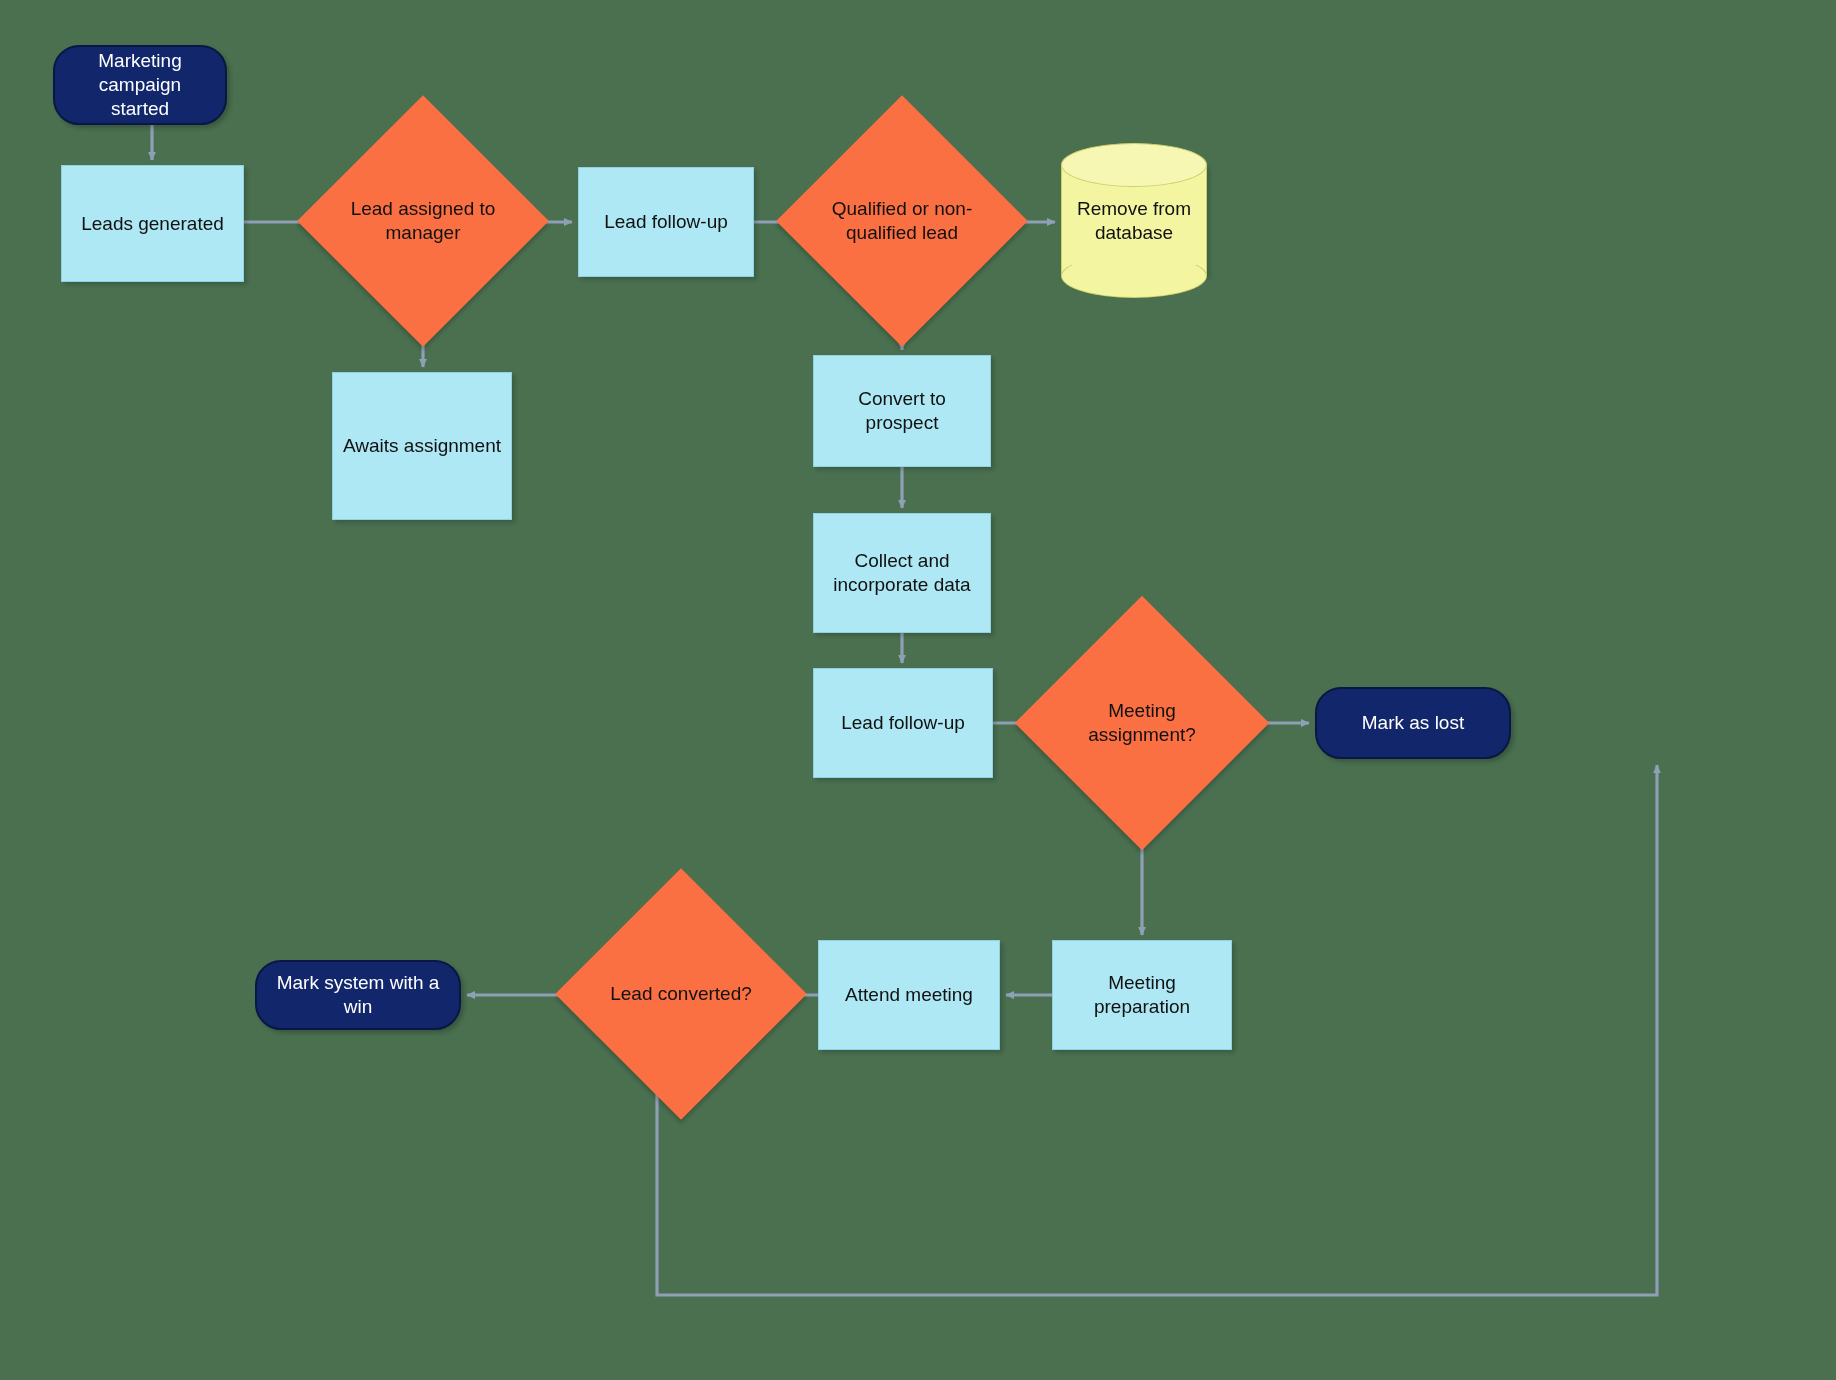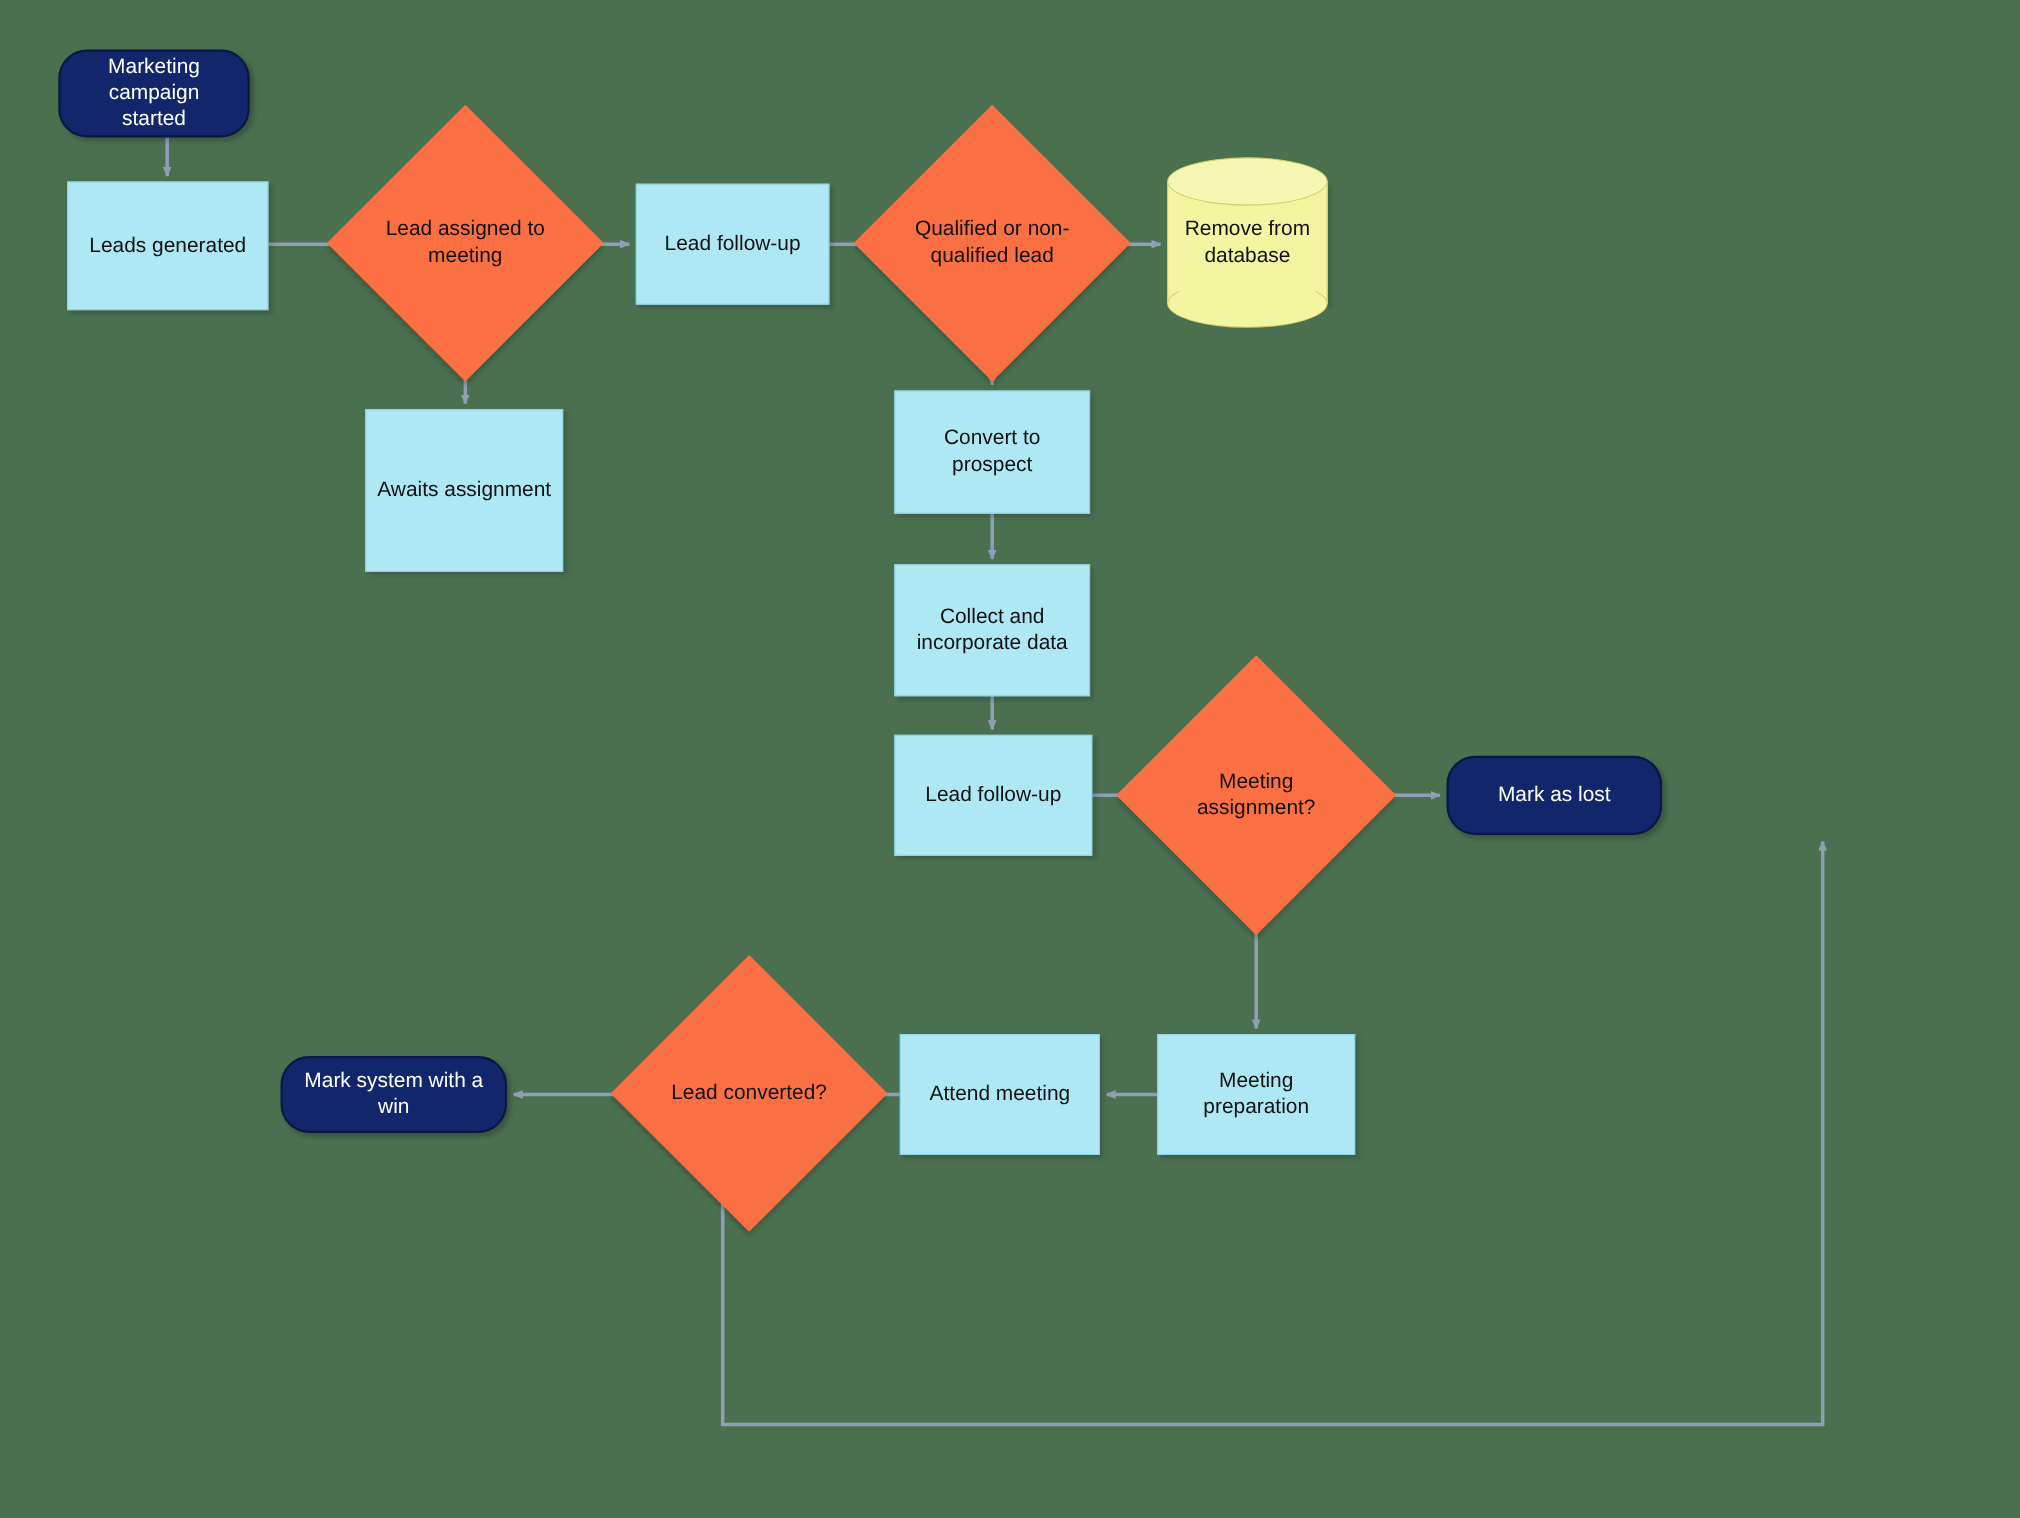--- a/index.html
+++ b/index.html
@@ -138,21 +138,21 @@
       <div class="node n-terminator" style="left: 53px; top: 45px; width: 174px; height: 80px;">
         <span class="lbl">Marketing campaign
 started</span>
       </div>
       <div class="node n-process" style="left: 61px; top: 165px; width: 183px; height: 117px;">
         <span class="lbl">Leads generated</span>
       </div>
       <div class="node n-decision" style="left: 334px; top: 132px; width: 178px; height: 178px;">
         <div class="dia"></div>
         <span class="lbl">Lead assigned to
-meeting</span>
+manager</span>
       </div>
       <div class="node n-process" style="left: 332px; top: 372px; width: 180px; height: 148px;">
         <span class="lbl">Awaits assignment</span>
       </div>
       <div class="node n-process" style="left: 578px; top: 167px; width: 176px; height: 110px;">
         <span class="lbl">Lead follow-up</span>
       </div>
       <div class="node n-decision" style="left: 813px; top: 132px; width: 178px; height: 178px;">
         <div class="dia"></div>
         <span class="lbl">Qualified or non-

